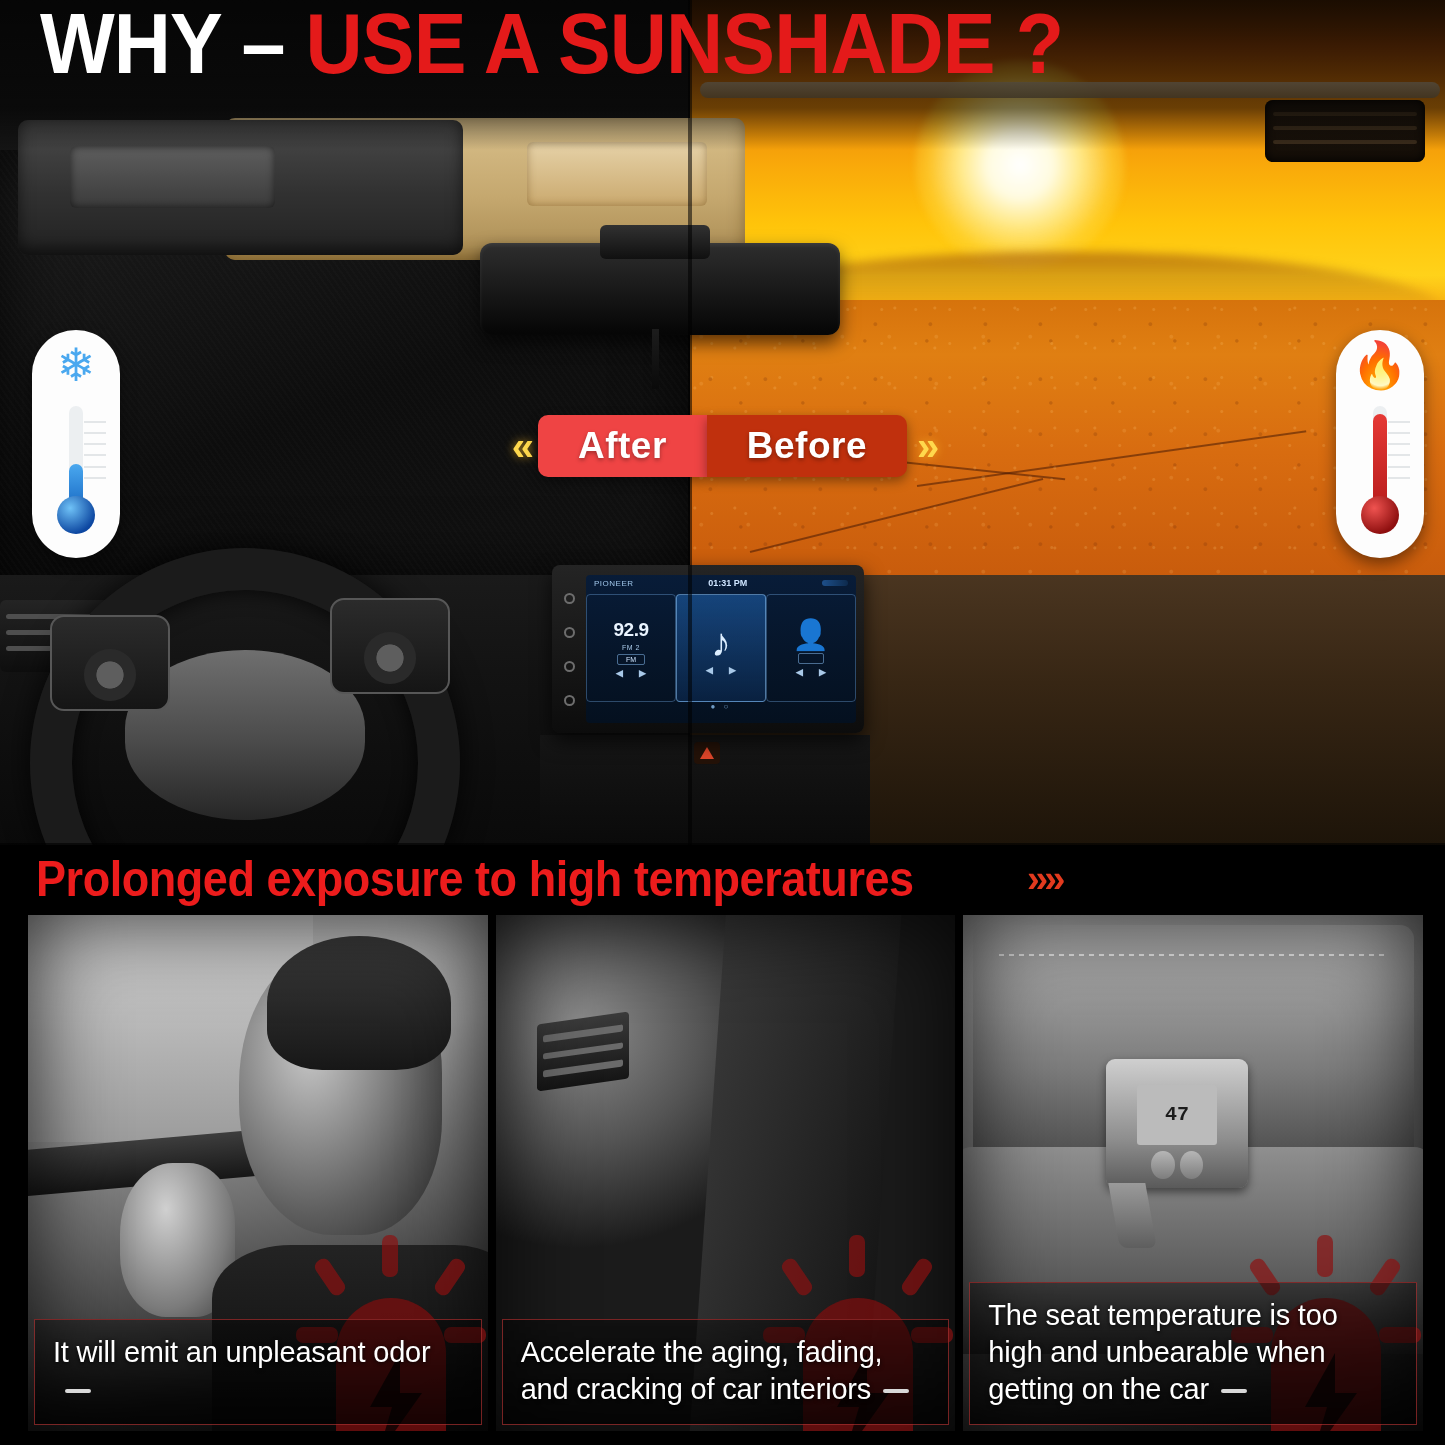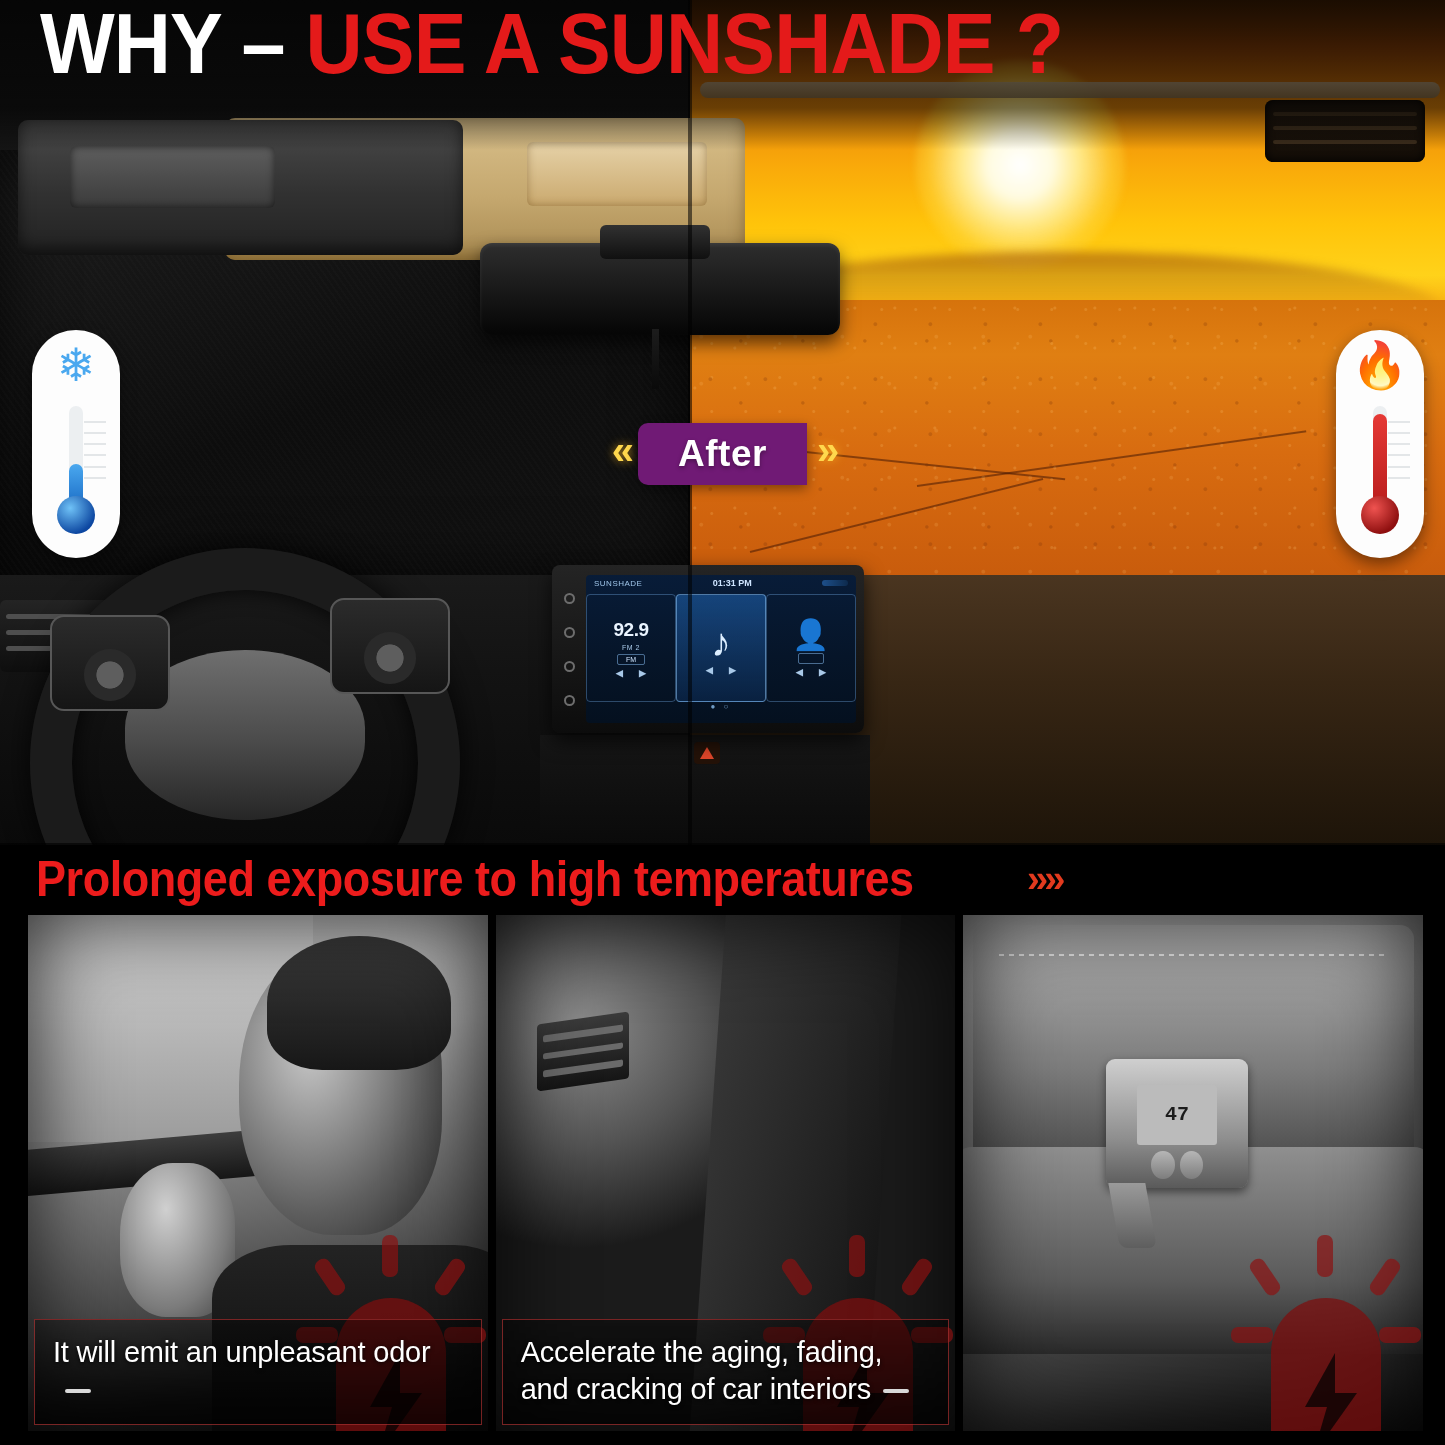--- a/index.html
+++ b/index.html
@@ -143,21 +143,21 @@
   .title .w { color:#ffffff; }
   .title .r { color:#e41a1a; }
 
   
   .badges { position:absolute; left:0; top:415px; width:1445px; z-index:32;
             display:flex; align-items:center; justify-content:center; }
   .chev { font-size:40px; font-weight:700; color:#ffd84d; text-shadow:0 0 10px rgba(255,190,40,.7); padding:0 10px; letter-spacing:-6px; }
   .badge { height:62px; display:flex; align-items:center; justify-content:center; padding:0 40px;
            font-size:37px; font-weight:700; color:#fff; letter-spacing:.5px;
            text-shadow:0 2px 4px rgba(0,0,0,.35); }
-  .badge.after  { background:#701a75; border-radius:10px 0 0 10px; box-shadow:0 4px 12px rgba(0,0,0,.4);margin-top:8px; }
+  .badge.after  { background:#ef4444; border-radius:10px 0 0 10px; box-shadow:0 4px 12px rgba(0,0,0,.4); }
   .badge.before { background:#c0300d; border-radius:0 10px 10px 0; box-shadow:0 4px 12px rgba(0,0,0,.4); }
 
   
   .thermo { position:absolute; width:88px; height:228px; border-radius:44px; background:#fdfdfd;
             box-shadow:0 6px 16px rgba(0,0,0,.45); z-index:33; overflow:hidden; }
   .thermo.cold { left:32px; top:330px; }
   .thermo.hot  { left:1336px; top:330px; }
   .th-icon { position:absolute; left:0; right:0; top:12px; text-align:center; font-size:46px; line-height:1; }
   .th-tube { position:absolute; left:50%; transform:translateX(-50%); top:76px; width:14px; bottom:46px;
              border-radius:7px; background:#eceff1; }
@@ -328,21 +328,21 @@
 
     <div class="headunit">
       <div class="hu-side">
         <span></span>
         <span></span>
         <span></span>
         <span></span>
       </div>
       <div class="hu-screen">
         <div class="hu-top">
-          <span class="hu-brand">SUNSHADE</span>
+          <span class="hu-brand">PIONEER</span>
           <span class="hu-clock">01:31 PM</span>
           <span class="hu-dots"></span>
         </div>
         <div class="hu-cards">
           <div class="hu-card">
             <span class="hu-freq">92.9</span>
             <span class="hu-sub">FM 2</span>
             <span class="hu-chip">FM</span>
             <span class="hu-arrows">
               <b>◀</b>
@@ -375,20 +375,21 @@
   <div class="title-bar">
     <div class="title">
       <span class="w">WHY  –</span>
       <span class="r">USE A SUNSHADE ?</span>
     </div>
   </div>
 
   <div class="badges">
     <span class="chev">«</span>
     <span class="badge after">After</span>
+    <span class="badge before">Before</span>
     <span class="chev">»</span>
   </div>
 
   <div class="thermo cold">
     <div class="th-icon" style="color:#4aa8ef;">❄</div>
     <div class="th-ticks">
       <i style="top:4%"></i>
         <i style="top:20%"></i>
         <i style="top:36%"></i>
         <i style="top:52%"></i>
@@ -497,16 +498,19 @@
         <g fill="#8d1111" opacity="0.75">
           <rect x="86" y="0" width="16" height="42" rx="7"></rect>
           <rect x="26" y="22" width="16" height="40" rx="7" transform="rotate(-34 34 42)"></rect>
           <rect x="146" y="22" width="16" height="40" rx="7" transform="rotate(34 154 42)"></rect>
           <rect x="0" y="92" width="42" height="16" rx="7"></rect>
           <rect x="148" y="92" width="42" height="16" rx="7"></rect>
         </g>
         <path d="M40 118 a55 55 0 0 1 110 0 v92 h-110 z" fill="#7d0e0e" opacity="0.8"></path>
         <path d="M104 118 l-30 54 h22 l-14 48 44 -62 h-22 z" fill="#180404" opacity="0.95"></path>
       </svg>
+      <div class="cap">
+        <span>The seat temperature is too high and unbearable when getting on the car</span><span class="dash-mark"></span>
+      </div>
     </div>
 
   </div>
 </div>
 
 </body></html>

